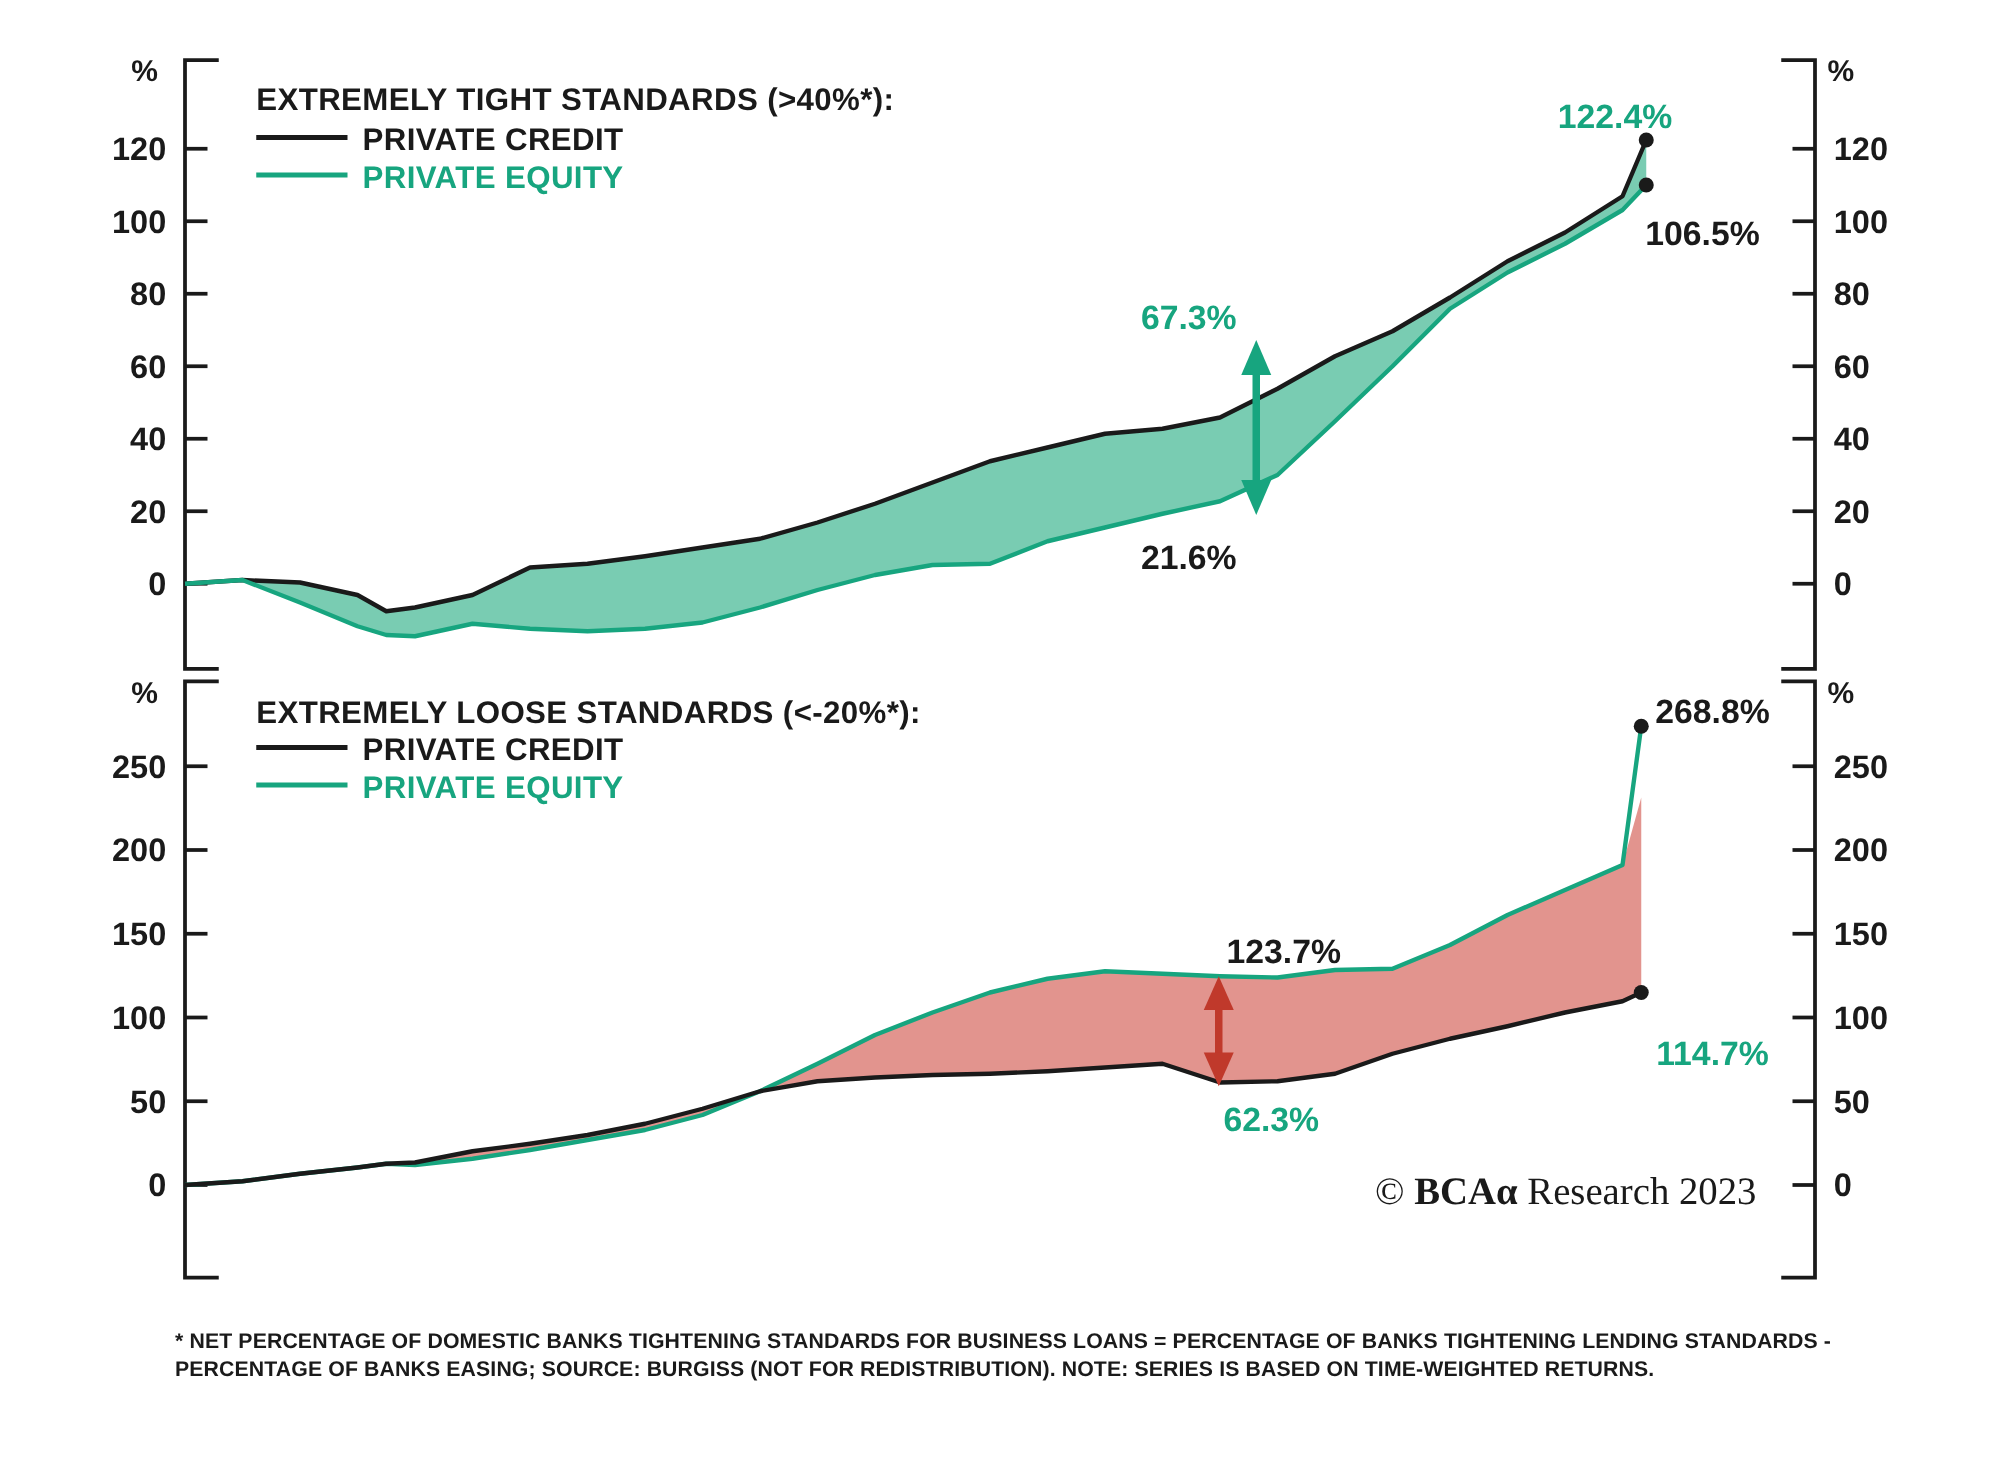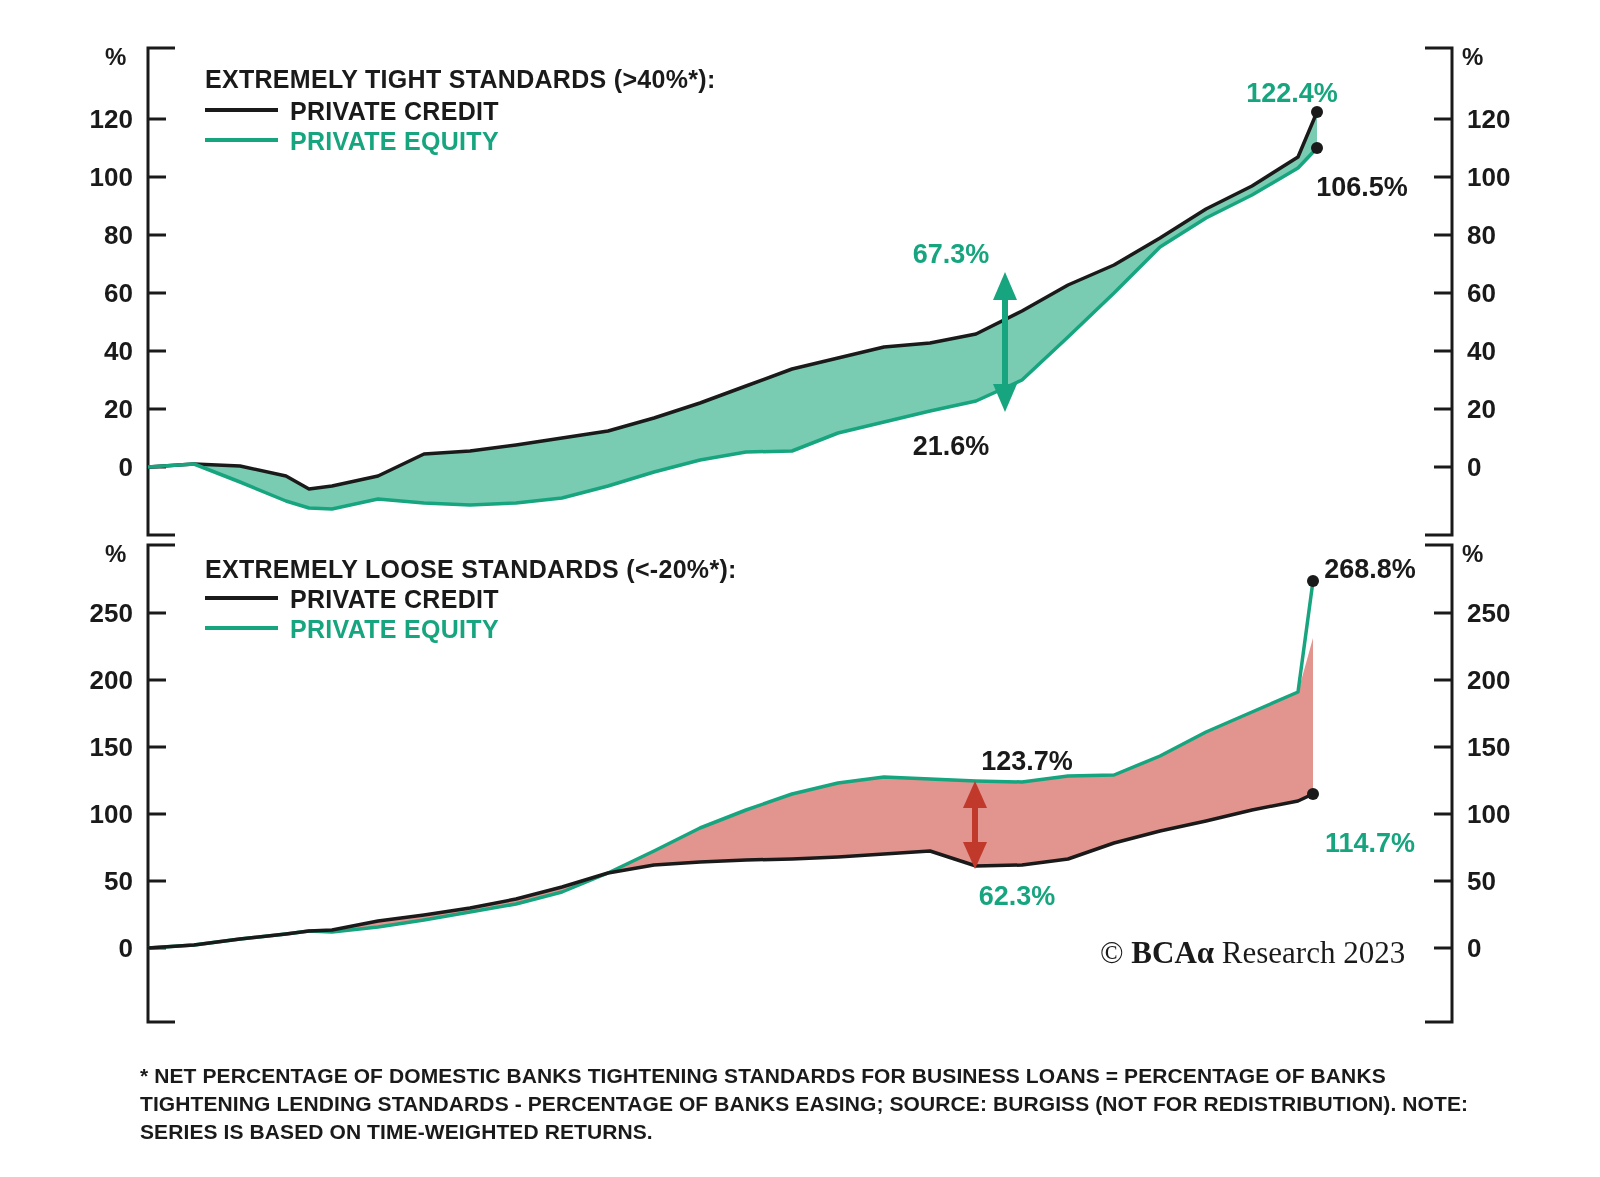--- a/index.html
+++ b/index.html
@@ -52,21 +52,21 @@
     font-weight: bold;
   }
   .annot-credit { fill: #1a1a1a; }
   .annot-equity { fill: #17a57f; }
   .footnote {
     position: absolute;
     left: 140px;
     top: 1062px;
     width: 1340px;
     font-family: "Liberation Sans", sans-serif;
-    font-size: 21px;
+    font-size: 17px;
     font-weight: bold;
     line-height: 1.33;
     color: #1a1a1a;
     letter-spacing: 0.1px;
   }
   .credit {
     position: absolute;
     left: 1100px;
     top: 935px;
     font-family: Liberation Serif, serif;

